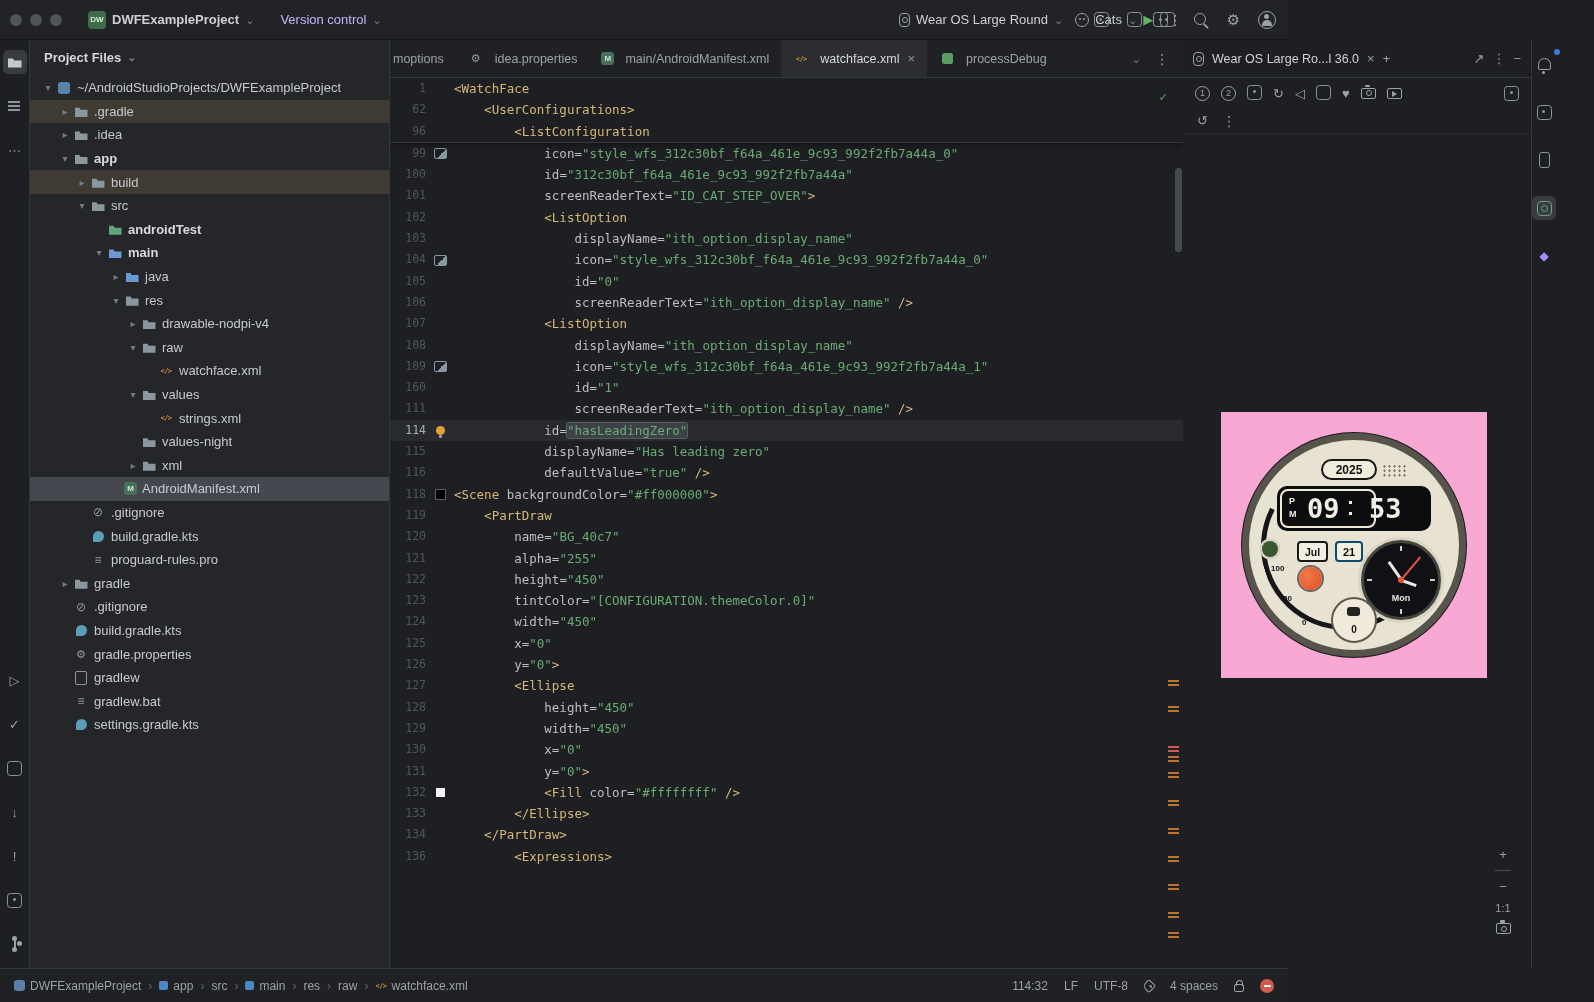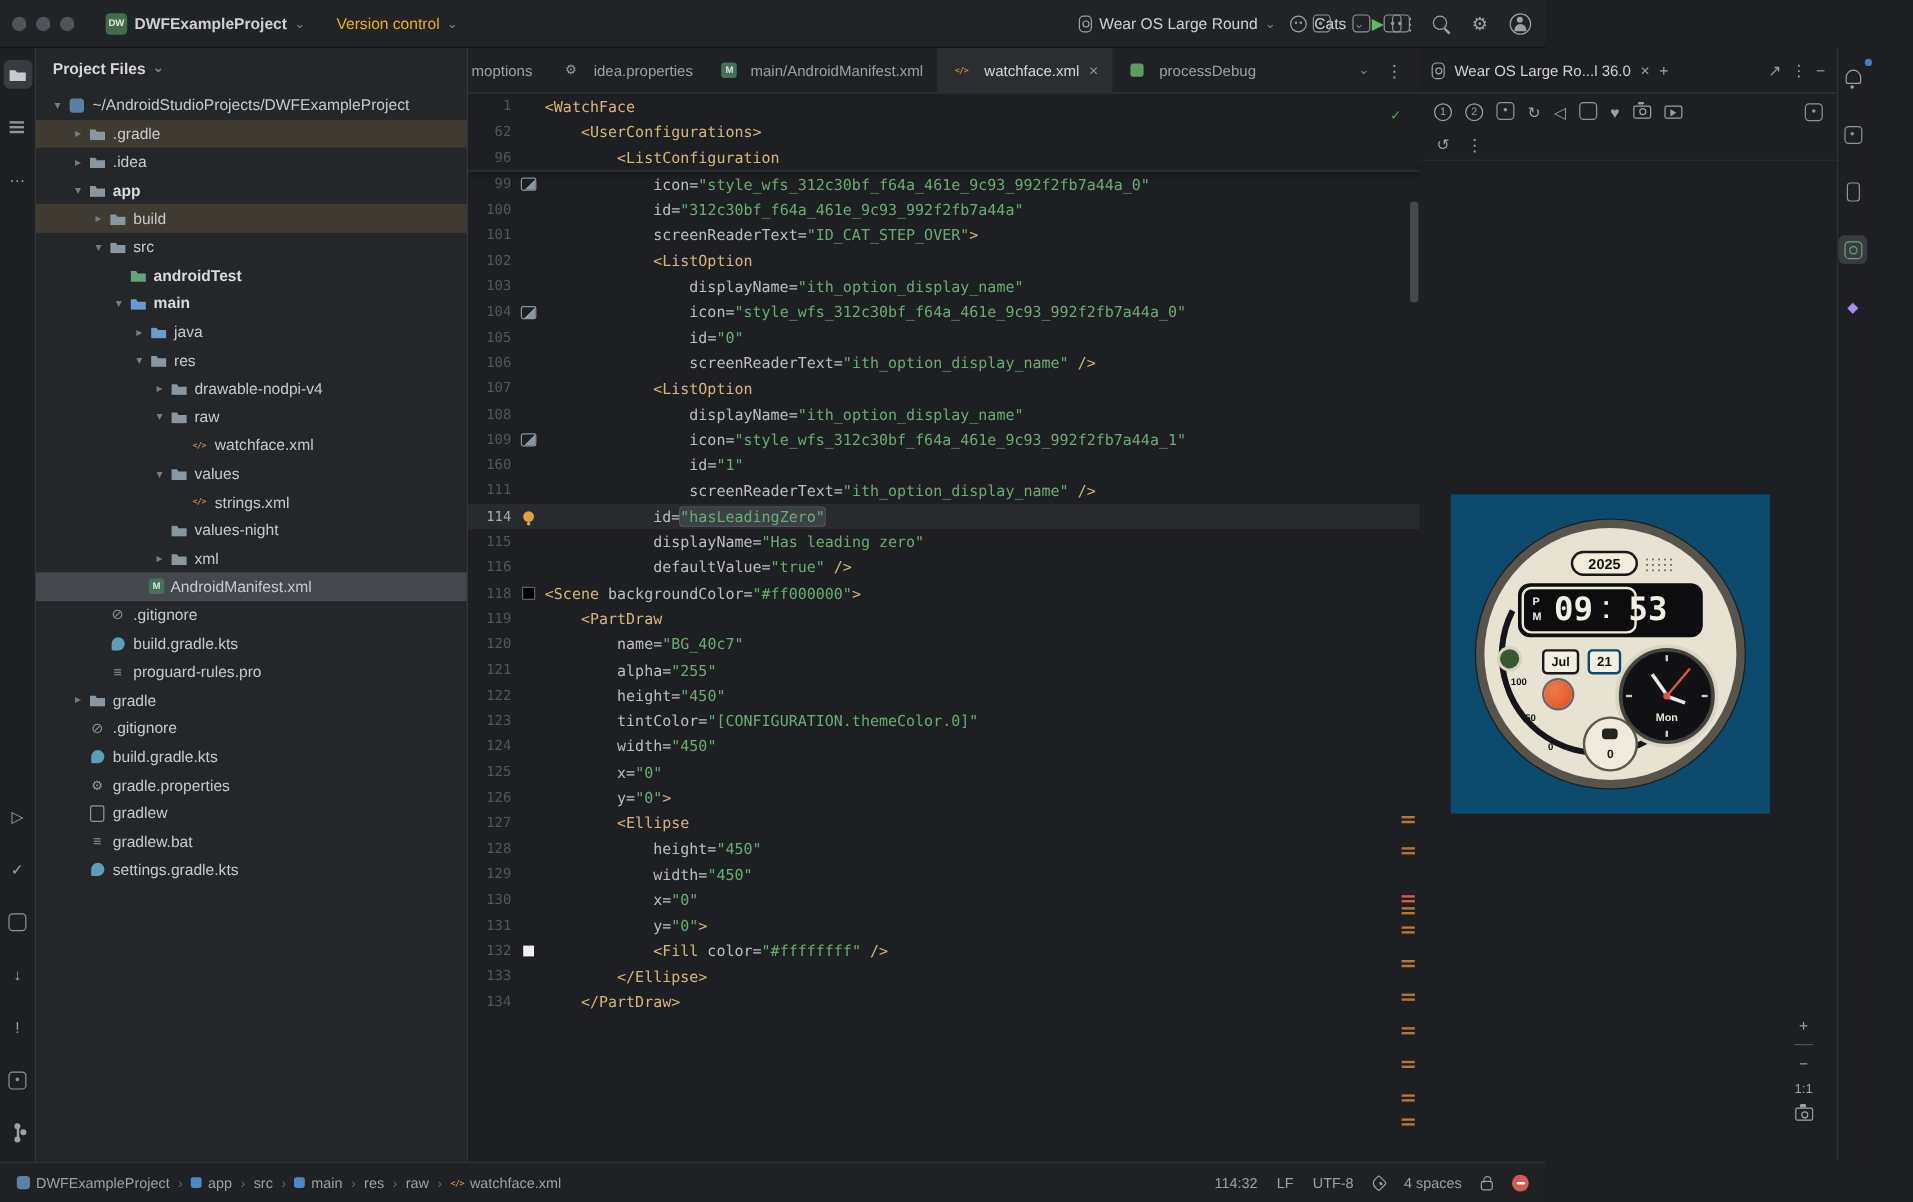--- a/index.html
+++ b/index.html
@@ -12,21 +12,21 @@
   .app { display:flex; flex-direction:column; width:1288px; height:1002px; }
 
   
   .titlebar { height:40px; flex:none; background:#222327; border-bottom:1px solid #141518;
     display:flex; align-items:center; padding:0 10px; gap:14px; position:relative; }
   .traffic { display:flex; gap:8px; margin-right:6px; }
   .tdot { width:12px; height:12px; border-radius:50%; background:#505359; }
   .chip { display:flex; align-items:center; gap:6px; cursor:default; padding:3px 6px; border-radius:5px; }
   .chip-label { color:#ced0d6; font-size:13px; }
   .chip-label.strong { font-weight:700; }
-  .chip.dim .chip-label { color:#eab308; }
+  .chip.dim .chip-label { color:#c4b5fd; }
   .chev { color:#7c8087; font-size:11px; line-height:8px; }
   .dw-badge { width:18px; height:18px; border-radius:4px; background:#3f6d49; color:#d9ead8;
     font:700 8px "Liberation Sans",sans-serif; display:flex; align-items:center; justify-content:center; }
   .tb-center { position:absolute; left:893px; display:flex; align-items:center; }
   .tb-right { position:absolute; right:12px; display:flex; align-items:center; gap:18px; }
   .watch-ico { width:11px; height:14px; border:1.5px solid #9da0a8; border-radius:4px; position:relative; }
   .watch-ico::before { content:""; position:absolute; left:2px; top:3.5px; width:4px; height:4px; border-radius:50%; border:1px solid #9da0a8; }
   .cat-ico { width:14px; height:14px; border:1.5px solid #9da0a8; border-radius:50%; position:relative; }
   .cat-ico::before { content:""; position:absolute; left:3px; top:4px; width:2px; height:2px; background:#9da0a8; border-radius:50%; box-shadow:4px 0 0 #9da0a8; }
   .run-play { color:#5fb865; font-size:13px; }
@@ -131,21 +131,21 @@
   .d-toolbar { height:30px; flex:none; display:flex; align-items:center; gap:11px; padding:0 12px; color:#9da0a8; }
   .d-toolbar2 { height:26px; flex:none; display:flex; align-items:center; gap:14px; padding:0 14px; color:#9da0a8; border-bottom:1px solid #2a2c30; }
   .cnum { width:15px; height:15px; border:1.4px solid #9da0a8; border-radius:50%; font-size:9px; display:flex; align-items:center; justify-content:center; }
   .cico { font-size:13px; line-height:13px; }
   .cam { width:15px; height:11px; border:1.5px solid #9da0a8; border-radius:2px; position:relative; }
   .cam::before { content:""; position:absolute; left:4px; top:1.5px; width:4px; height:4px; border:1.2px solid #9da0a8; border-radius:50%; }
   .cam::after { content:""; position:absolute; left:3px; top:-4px; width:5px; height:2.5px; background:#9da0a8; border-radius:1px; }
   .rec { width:15px; height:11px; border:1.5px solid #9da0a8; border-radius:2px; position:relative; }
   .rec::before { content:""; position:absolute; left:4px; top:2px; border-left:5px solid #9da0a8; border-top:3px solid transparent; border-bottom:3px solid transparent; }
   .d-stage { flex:1; position:relative; }
-  .device-screen { position:absolute; left:26px; top:278px; width:266px; height:266px; background:#0c4a6e; }
+  .device-screen { position:absolute; left:38px; top:278px; width:266px; height:266px; background:#f9a8d4; }
   .watch-ring { position:absolute; left:21px; top:21px; width:224px; height:224px; border-radius:50%; background:#56544b; box-shadow:0 0 0 1px #1c1c1e; }
   .watch-face { position:absolute; left:7px; top:7px; width:210px; height:210px; border-radius:50%; background:#e7e2d2; overflow:hidden; }
   .wf-year { position:absolute; left:72px; top:19px; width:56px; height:21px; background:#f1ecdc; border:2px solid #191919;
     border-radius:11px; display:flex; align-items:center; justify-content:center; font:700 12px "Liberation Sans",sans-serif; color:#111; }
   .wf-dots { position:absolute; left:133px; top:24px; width:26px; height:14px;
     background-image:radial-gradient(#7b776b 1px, transparent 1.3px); background-size:5px 4.5px; }
   .wf-digital { position:absolute; left:28px; top:46px; width:154px; height:45px; background:#0d0d0f; border-radius:10px; color:#f2efe6; }
   .wf-sel { position:absolute; left:3px; top:3px; width:96px; height:39px; border:2px solid #efe9da; border-radius:8px; }
   .wf-ampm { position:absolute; left:12px; top:9px; display:flex; flex-direction:column; font:700 9px "Liberation Sans",sans-serif; line-height:13px; letter-spacing:0.5px; }
   .wf-hour { position:absolute; left:30px; top:7px; font:700 27px "DejaVu Sans Mono",monospace; }
@@ -637,20 +637,25 @@
             <div class="cl">
               <span class="ln">133</span>
               <span class="gut"></span>
               <pre class="seg"><span class="s-pln">        </span><span class="s-tag">&lt;/Ellipse&gt;</span></pre>
             </div>
             <div class="cl">
               <span class="ln">134</span>
               <span class="gut"></span>
               <pre class="seg"><span class="s-pln">    </span><span class="s-tag">&lt;/PartDraw&gt;</span></pre>
             </div>
+            <div class="cl">
+              <span class="ln">136</span>
+              <span class="gut"></span>
+              <pre class="seg"><span class="s-pln">        </span><span class="s-tag">&lt;Expressions&gt;</span></pre>
+            </div>
           </div>
         <span class="sb-thumb"></span>
         <div id="marks">
             <span class="mk w" style="top: 602px;"></span>
             <span class="mk w" style="top: 628px;"></span>
             <span class="mk e" style="top: 668px;"></span>
             <span class="mk w" style="top: 678px;"></span>
             <span class="mk w" style="top: 694px;"></span>
             <span class="mk w" style="top: 722px;"></span>
             <span class="mk w" style="top: 750px;"></span>

